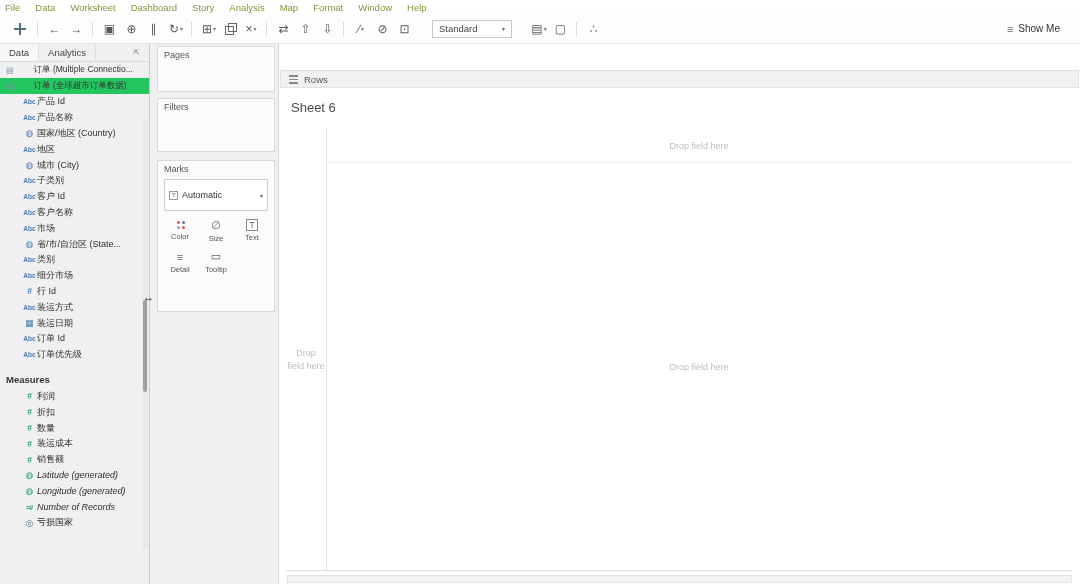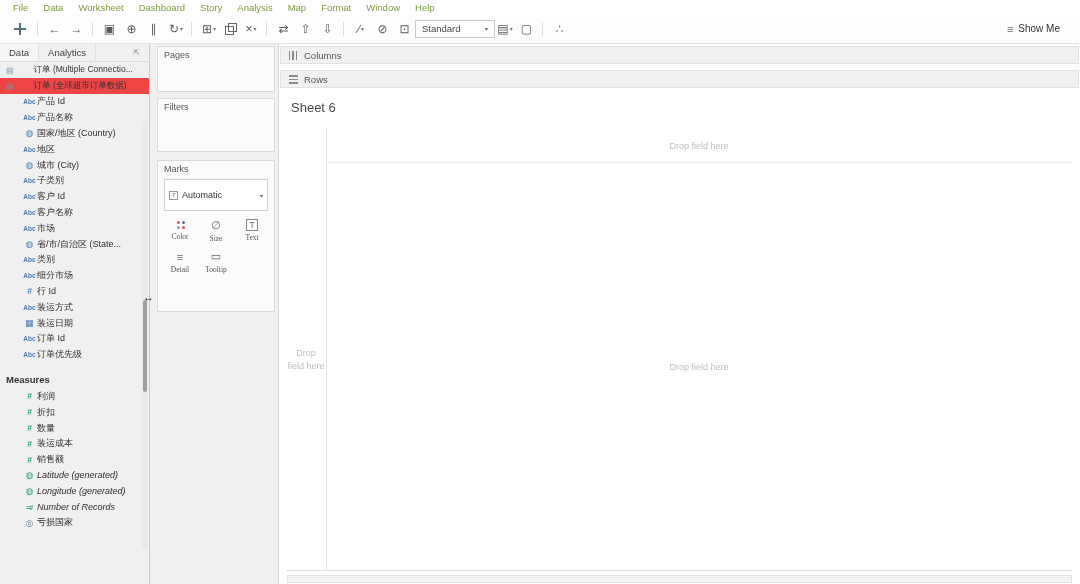--- a/index.html
+++ b/index.html
@@ -1,21 +1,21 @@
 <!DOCTYPE html>
 <html><head>
 <meta charset="utf-8">
 <style>
   * { margin:0; padding:0; box-sizing:border-box; }
   html,body { width:1080px; height:584px; overflow:hidden; }
   body { position:relative; font-family:"Liberation Sans",sans-serif; background:#fff; color:#333; }
 
   
   #menubar { position:absolute; left:0; top:0; right:0; height:14px; display:flex; align-items:center;
-             gap:15px; padding-left:5px; font-size:9.5px; color:#7c9a3d; background:#fff;margin-left:8px; }
+             gap:15px; padding-left:5px; font-size:9.5px; color:#7c9a3d; background:#fff; }
   .menu-item { cursor:default; white-space:nowrap; }
 
   
   #toolbar { position:absolute; left:0; top:14px; right:0; height:30px; display:flex; align-items:center;
              padding:0 8px; background:#fdfdfd; border-bottom:1px solid #e2e2e2; }
   .tb-group { display:flex; align-items:center; gap:2px; }
   .tb-icon { display:inline-flex; align-items:center; justify-content:center; min-width:20px; height:20px;
              color:#5a5a5a; font-size:12px; gap:1px; }
   .tb-icon .caret { font-size:6px; color:#777; }
   .tb-icon.separator { min-width:9px; }
@@ -23,36 +23,36 @@
   .tb-icon.tableau-logo-icon { position:relative; min-width:24px; }
   .tb-icon.tableau-logo-icon::before { content:""; position:absolute; left:50%; top:50%; transform:translate(-50%,-50%);
              width:2px; height:12px; background:#51707f; }
   .tb-icon.tableau-logo-icon::after { content:""; position:absolute; left:50%; top:50%; transform:translate(-50%,-50%);
              width:12px; height:2px; background:#51707f; }
   .tb-icon.duplicate-icon { position:relative; min-width:18px; }
   .tb-icon.duplicate-icon::before { content:""; position:absolute; left:4px; top:7px; width:7px; height:7px;
              border:1px solid #666; background:#fff; }
   .tb-icon.duplicate-icon::after { content:""; position:absolute; left:7px; top:4px; width:7px; height:7px; border:1px solid #666; }
   .fit-select { display:inline-flex; align-items:center; border:1px solid #c9c9c9; background:#fff; height:18px;
-             padding:0 6px; margin:0 0; font-size:9.5px; color:#444; min-width:80px; justify-content:space-between; gap:6px; }
+             padding:0 6px; margin:0 17px; font-size:9.5px; color:#444; min-width:80px; justify-content:space-between; gap:6px; }
   .caret2 { font-size:6px; color:#666; }
   .tb-spacer { flex:1; }
   .show-me { display:inline-flex; align-items:center; gap:5px; font-size:10px; color:#333; margin-right:12px; }
   .sm-glyph { font-size:11px; color:#666; }
 
   
   #data-panel { position:absolute; left:0; top:44px; width:150px; bottom:0; background:#f0f0f0;
              border-right:1px solid #c9c9c9; overflow:hidden; }
   .pane-tabs { height:18px; display:flex; align-items:center; font-size:9.5px; border-bottom:1px solid #dcdcdc; }
   .pane-tab { padding:0 9px; height:100%; display:flex; align-items:center; color:#444; border-right:1px solid #e0e0e0; }
   .pane-tab.active { background:#f7f7f7; }
   .pane-pin { margin-left:auto; padding-right:5px; color:#888; font-size:8px; }
   .ds-row { height:16px; display:flex; align-items:center; gap:20px; padding:0 4px 0 6px; font-size:8.5px;
              color:#333; white-space:nowrap; overflow:hidden; }
-  .ds-row.selected { background:#ef4444; }
+  .ds-row.selected { background:#22c55e; }
   .ds-icon { color:#7b93a8; font-size:8px; flex:none; }
   .ds-icon::before { content:"▤"; }
   .section-header { margin-top:8px; height:18px; display:flex; align-items:center; padding:0 6px;
              font-size:9.5px; font-weight:bold; color:#333; }
   .hdr-icons { margin-left:auto; display:flex; align-items:center; gap:6px; color:#777; font-weight:normal; font-size:8px; }
   .grid-glyph { font-size:9px; }
   .search-icon { position:relative; width:9px; height:9px; display:inline-block; }
   .search-icon::before { content:""; position:absolute; left:1px; top:1px; width:5px; height:5px;
              border:1px solid #777; border-radius:50%; }
   .search-icon::after { content:""; position:absolute; right:0; bottom:0; width:4px; height:1.5px;
@@ -82,21 +82,21 @@
   #card-filters { top:54px; height:54px; }
   #card-marks { top:116px; height:152px; }
   .mark-type { margin:2px 6px 6px; height:32px; border:1px solid #cfcfcf; background:#fff; display:flex;
              align-items:center; gap:4px; padding:0 4px; font-size:9px; color:#333; }
   .mt-icon { width:9px; height:9px; border:1px solid #999; display:inline-block; flex:none; position:relative; }
   .mt-icon::before { content:"T"; position:absolute; font-size:6px; left:2px; top:0; color:#666; }
   .mark-type .caret2 { margin-left:auto; }
   .marks-grid { display:grid; grid-template-columns:repeat(3,1fr); row-gap:7px; padding:2px 4px; }
   .mark-btn { display:flex; flex-direction:column; align-items:center; gap:2px; }
   .mark-icon { height:13px; display:flex; align-items:center; justify-content:center; font-size:11px; color:#666; }
-  .mark-label { font-size:7.5px; color:#555;font-family:Liberation Serif, serif; }
+  .mark-label { font-size:7.5px; color:#555; }
   .text-icon { border:1px solid #888; width:12px; height:12px; line-height:11px; text-align:center; font-size:8.5px; }
   .color-icon { position:relative; width:11px; height:11px; }
   .color-icon::before { content:""; position:absolute; left:2px; top:2px; width:3px; height:3px; border-radius:50%;
              background:#e15759; box-shadow:5px 0 0 #4e79a7, 0 5px 0 #9aa5b1, 5px 5px 0 #e15759; }
 
   
   #canvas { position:absolute; left:278px; top:44px; right:0; bottom:0; background:#fff; border-left:1px solid #d6d6d6; }
   .shelf { position:absolute; left:1px; right:1px; height:18px; background:#f1f1f1; border:1px solid #e2e2e2;
              display:flex; align-items:center; gap:6px; padding:0 8px; font-size:9.5px; color:#555; }
   #shelf-columns { top:2px; }
@@ -499,24 +499,20 @@
 
         <div class="mark-btn">
           <span class="mark-icon tooltip-icon">▭</span>
           <span class="mark-label">Tooltip</span>
         </div>
       </div>
   </div>
 </div>
 
 <div id="canvas">
-  <div class="shelf" id="shelf-columns">
-    <span class="columns-icon"></span>
-    <span>Columns</span>
-  </div>
   <div class="shelf" id="shelf-rows">
     <span class="rows-icon"></span>
     <span>Rows</span>
   </div>
 
   <div class="sheet-title">Sheet 6</div>
 
   <div class="vline"></div>
   <div class="hline-top"></div>
   <div class="hline-bottom"></div>

